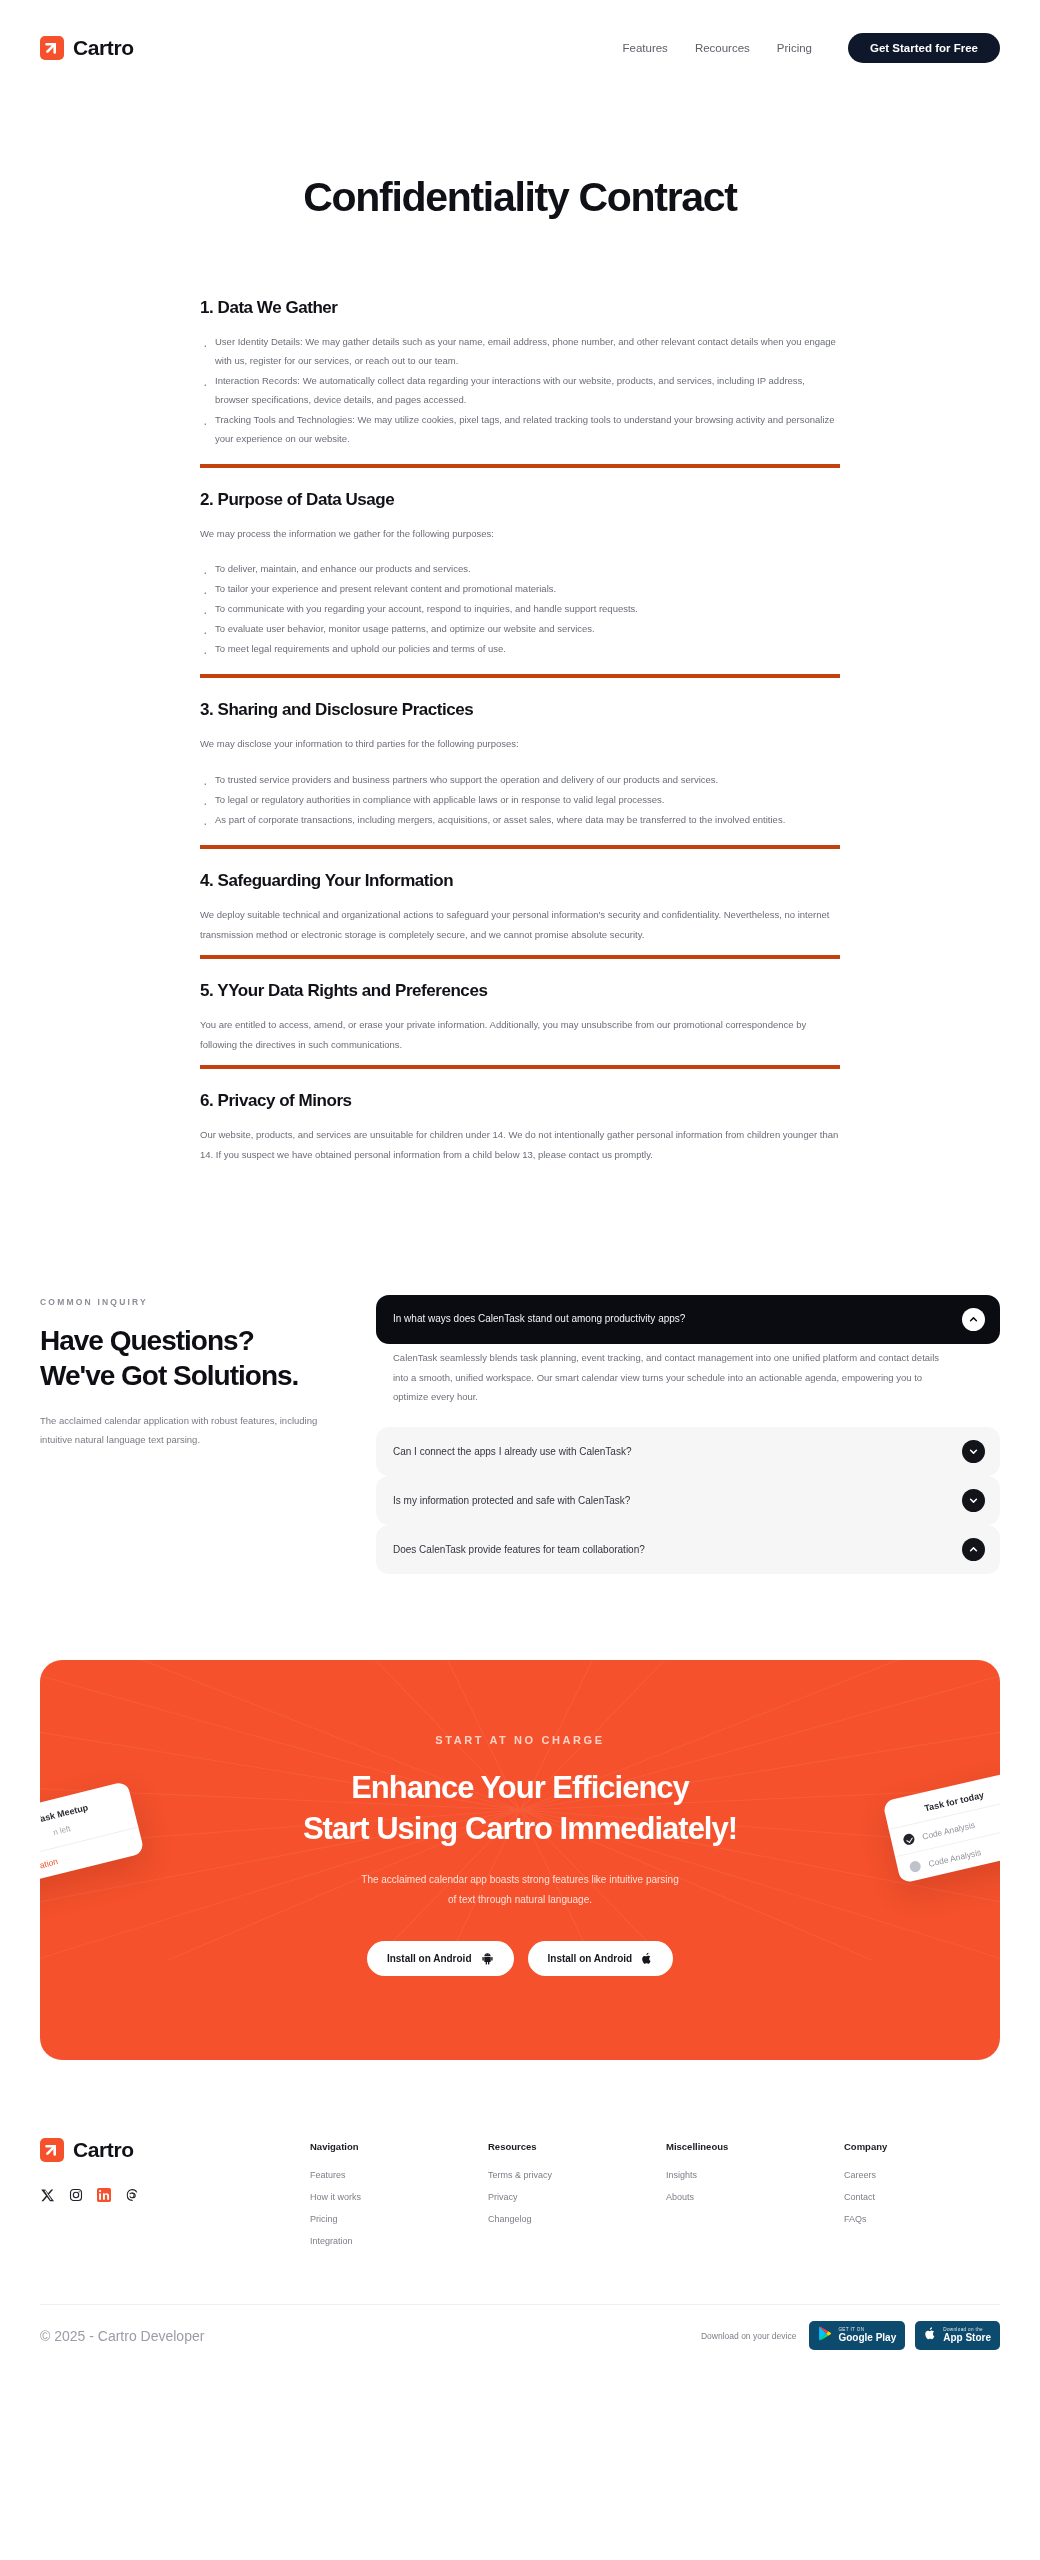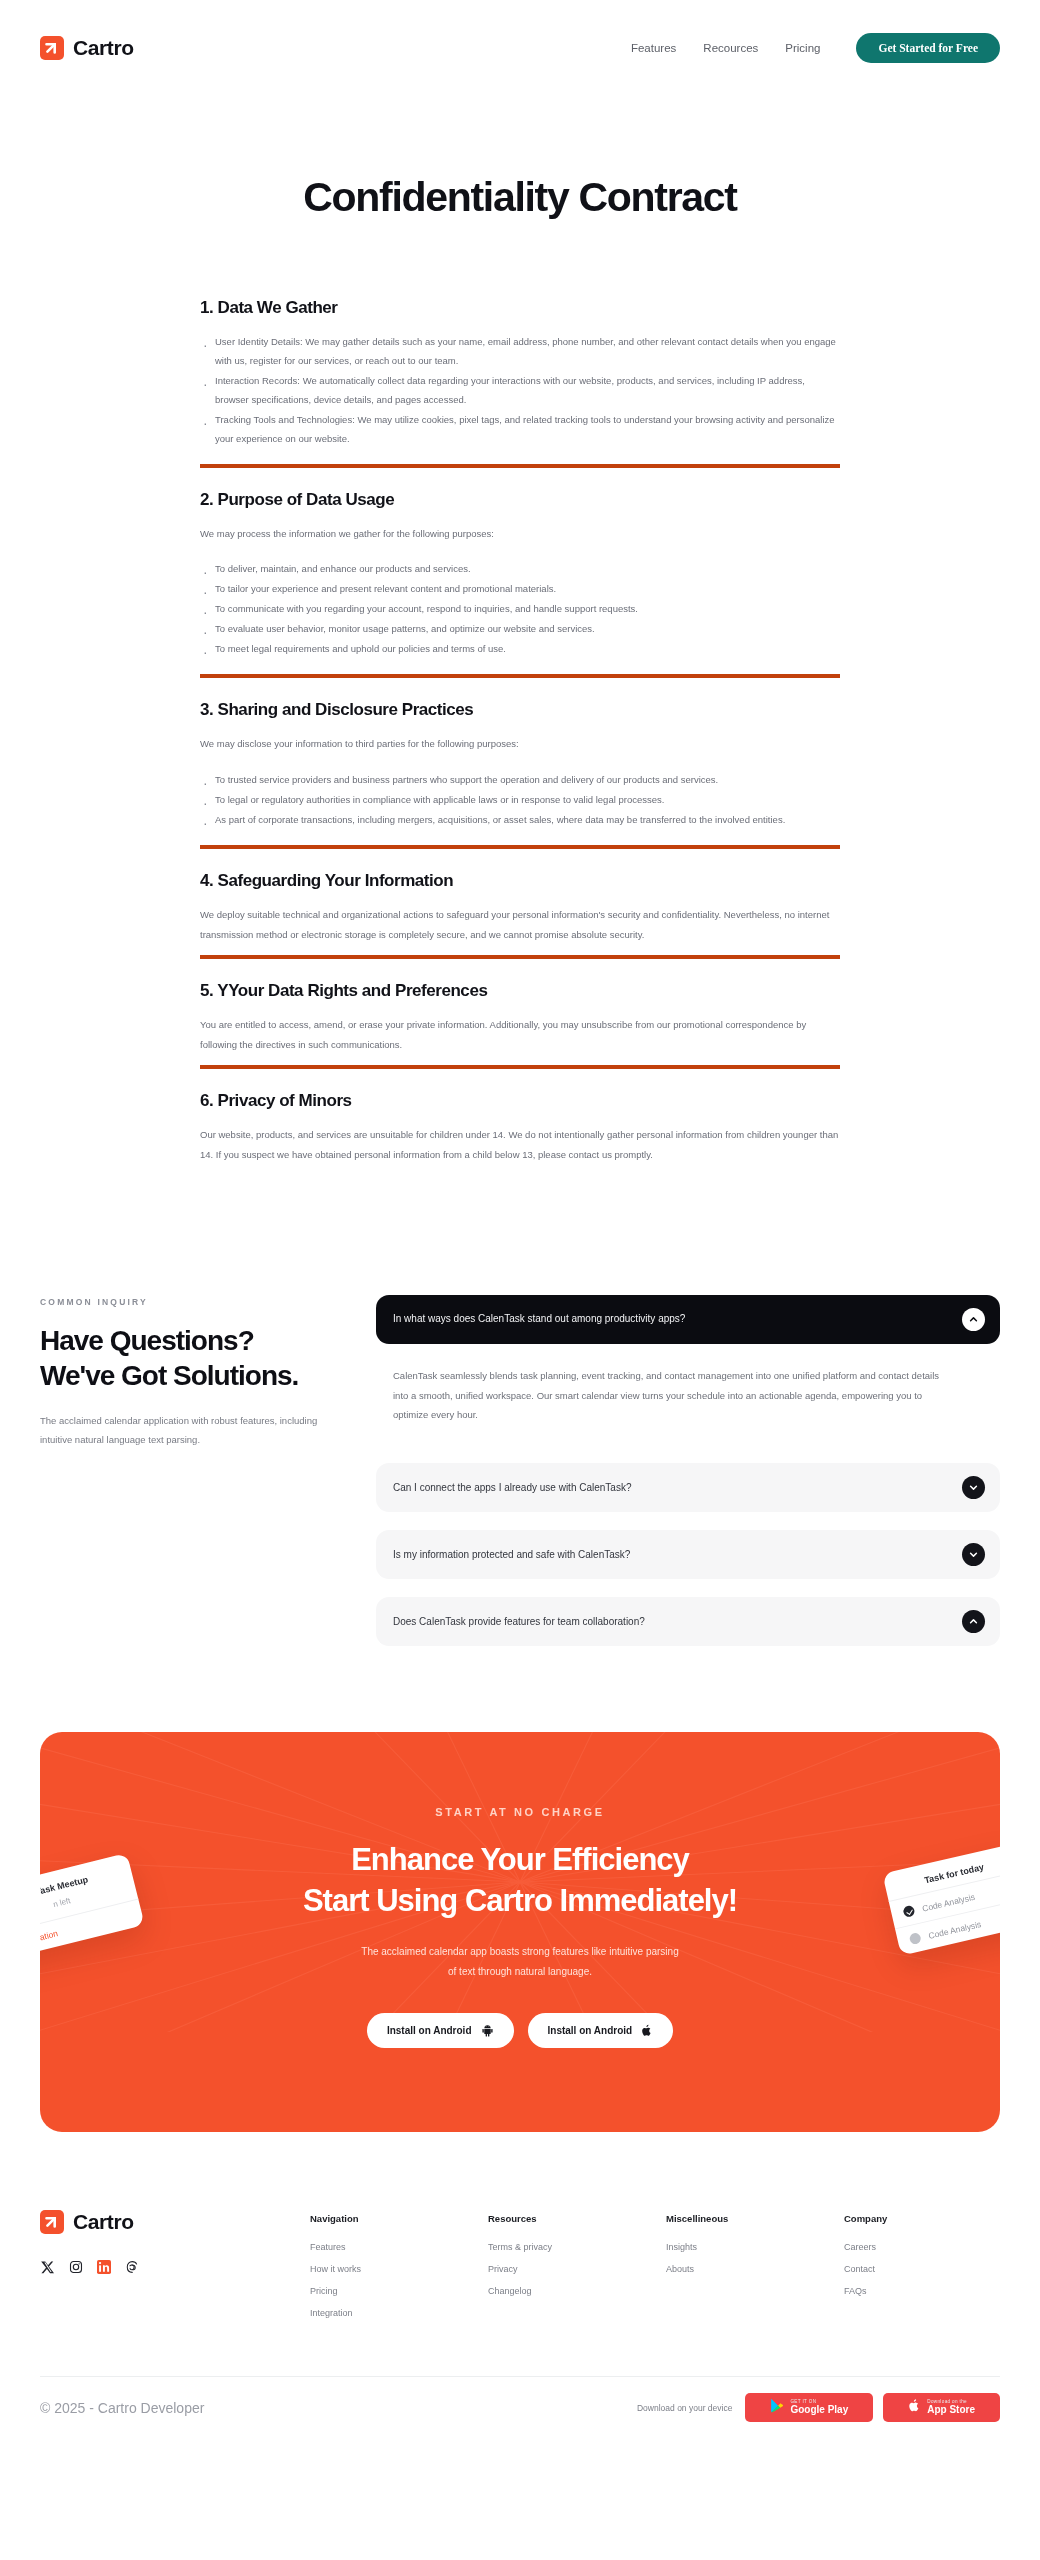--- a/index.html
+++ b/index.html
@@ -16,23 +16,23 @@
   .header {
     height:96px; display:flex; align-items:center;
     justify-content:space-between; padding:0 40px;
   }
   .brand { display:flex; align-items:center; gap:9px; }
   .logo-mark { width:24px; height:24px; flex:0 0 24px; display:block; }
   .brand-name { font-size:21px; font-weight:700; letter-spacing:-.4px; color:#111218; }
   .nav { display:flex; align-items:center; gap:27px; }
   .nav-link { font-size:11.5px; color:#5d6068; text-decoration:none; }
   .cta-btn {
-    background:#0f766e; color:#fff; font-size:11.5px; font-weight:600;
+    background:#0f172a; color:#fff; font-size:11.5px; font-weight:600;
     border:none; border-radius:999px; padding:9px 22px; cursor:pointer;
-    margin-left:9px; white-space:nowrap;font-family:Liberation Serif, serif;
+    margin-left:9px; white-space:nowrap;
   }
 
   
   .doc-title {
     text-align:center; font-size:41px; font-weight:700;
     letter-spacing:-1.3px; margin:78px 0 0; color:#101117;
   }
 
   
   .legal { width:640px; margin:77px auto 0; }
@@ -62,21 +62,21 @@
   .faq-left { width:300px; flex:0 0 300px; padding-top:2px; }
   .faq-eyebrow {
     font-size:8.5px; letter-spacing:2.2px; color:#8b8e97;
     font-weight:600; text-transform:uppercase; margin-bottom:16px;
   }
   .faq-heading {
     font-size:28px; font-weight:700; line-height:1.25;
     letter-spacing:-1px; color:#0e0f15; margin-bottom:18px;
   }
   .faq-sub { font-size:9.5px; color:#787b84; line-height:2.0; }
-  .faq-right { flex:1; display:flex; flex-direction:column; gap:18px; }
+  .faq-right { flex:1; display:flex; flex-direction:column; gap:0; }
   .acc {
     border-radius:13px; background:#f6f6f7; overflow:hidden;
   }
   .acc.open-dark { background:#0b0c11; }
   .acc-head {
     display:flex; align-items:center; justify-content:space-between;
     padding:13px 15px 13px 17px; cursor:pointer; gap:12px;
   }
   .acc-q { font-size:10px; color:#32353d; line-height:1.4; }
   .acc.open-dark .acc-q { color:#f2f3f5; }
@@ -162,21 +162,21 @@
     text-decoration:none; margin-bottom:12px;
   }
   .footer-bottom {
     display:flex; align-items:center; justify-content:space-between;
     border-top:1px solid #eceef0; margin-top:46px; padding:16px 0 26px;
   }
   .copyright { font-size:14px; color:#9a9da5; }
   .download-row { display:flex; align-items:center; gap:10px; }
   .download-label { font-size:8.5px; color:#7c7f88; margin-right:3px; }
   .badge {
-    background:#ef4444; border-radius:5px; padding:5px 25px;
+    background:#0c4a6e; border-radius:5px; padding:5px 9px;
     display:flex; align-items:center; gap:6px; cursor:pointer;
   }
   .badge-txt { line-height:1.05; }
   .badge-small { font-size:4.6px; color:#e9eaec; letter-spacing:.35px; display:block; }
   .badge-big { font-size:10px; color:#fff; font-weight:600; display:block; }
 </style>
 </head>
 <body>
 
 <div class="page">

